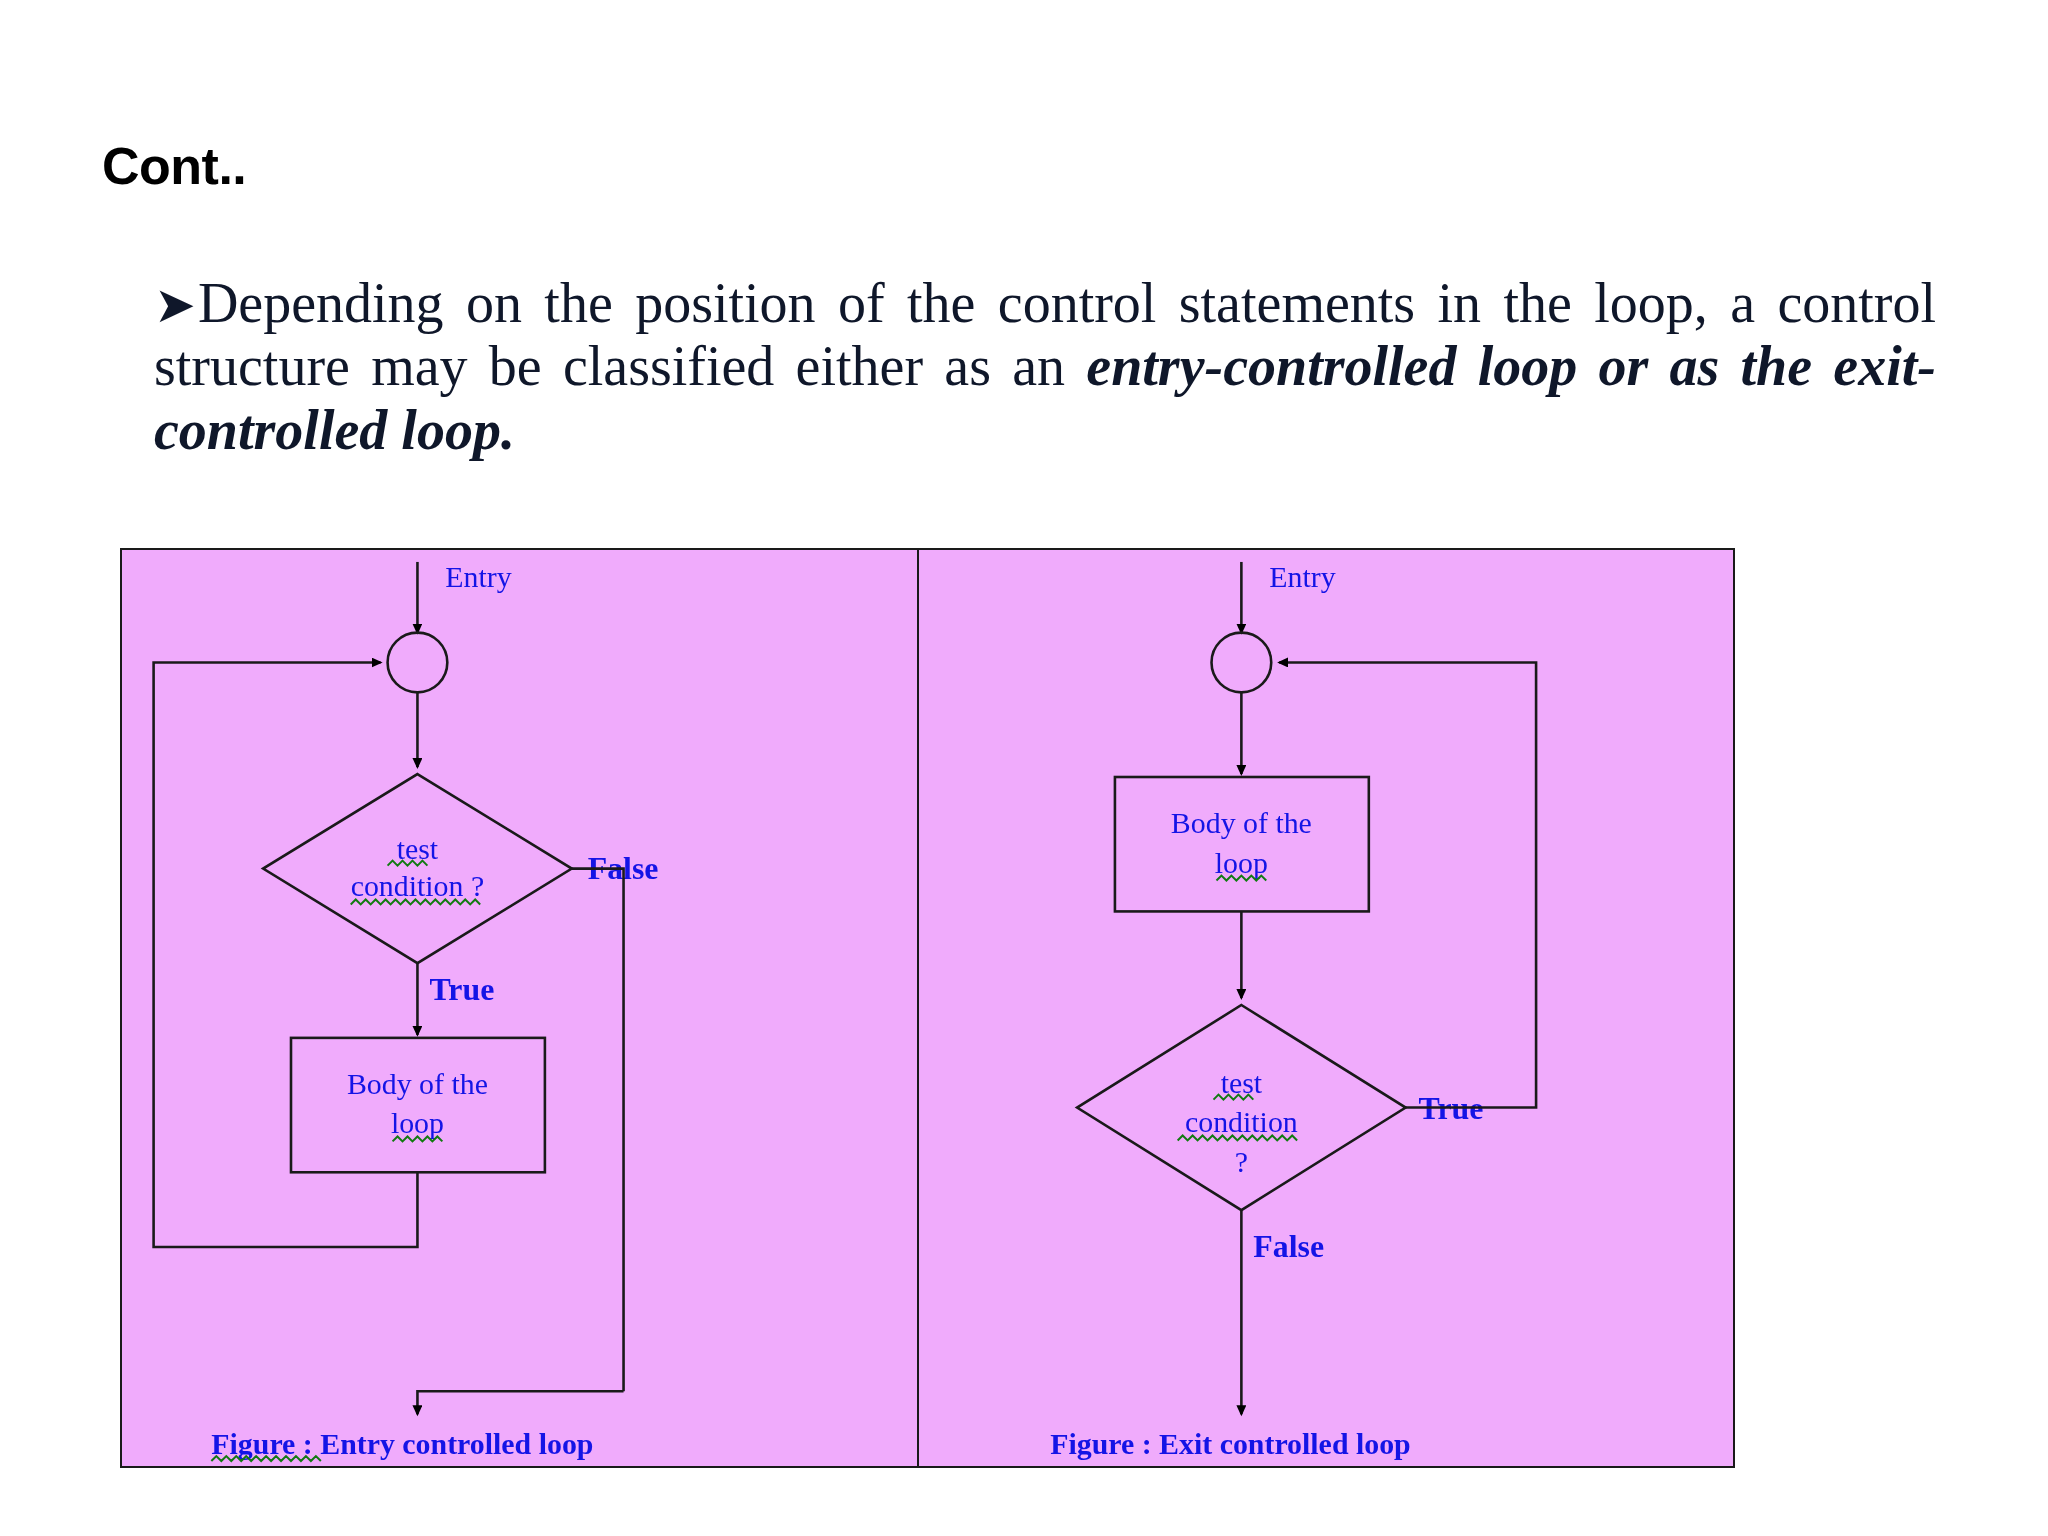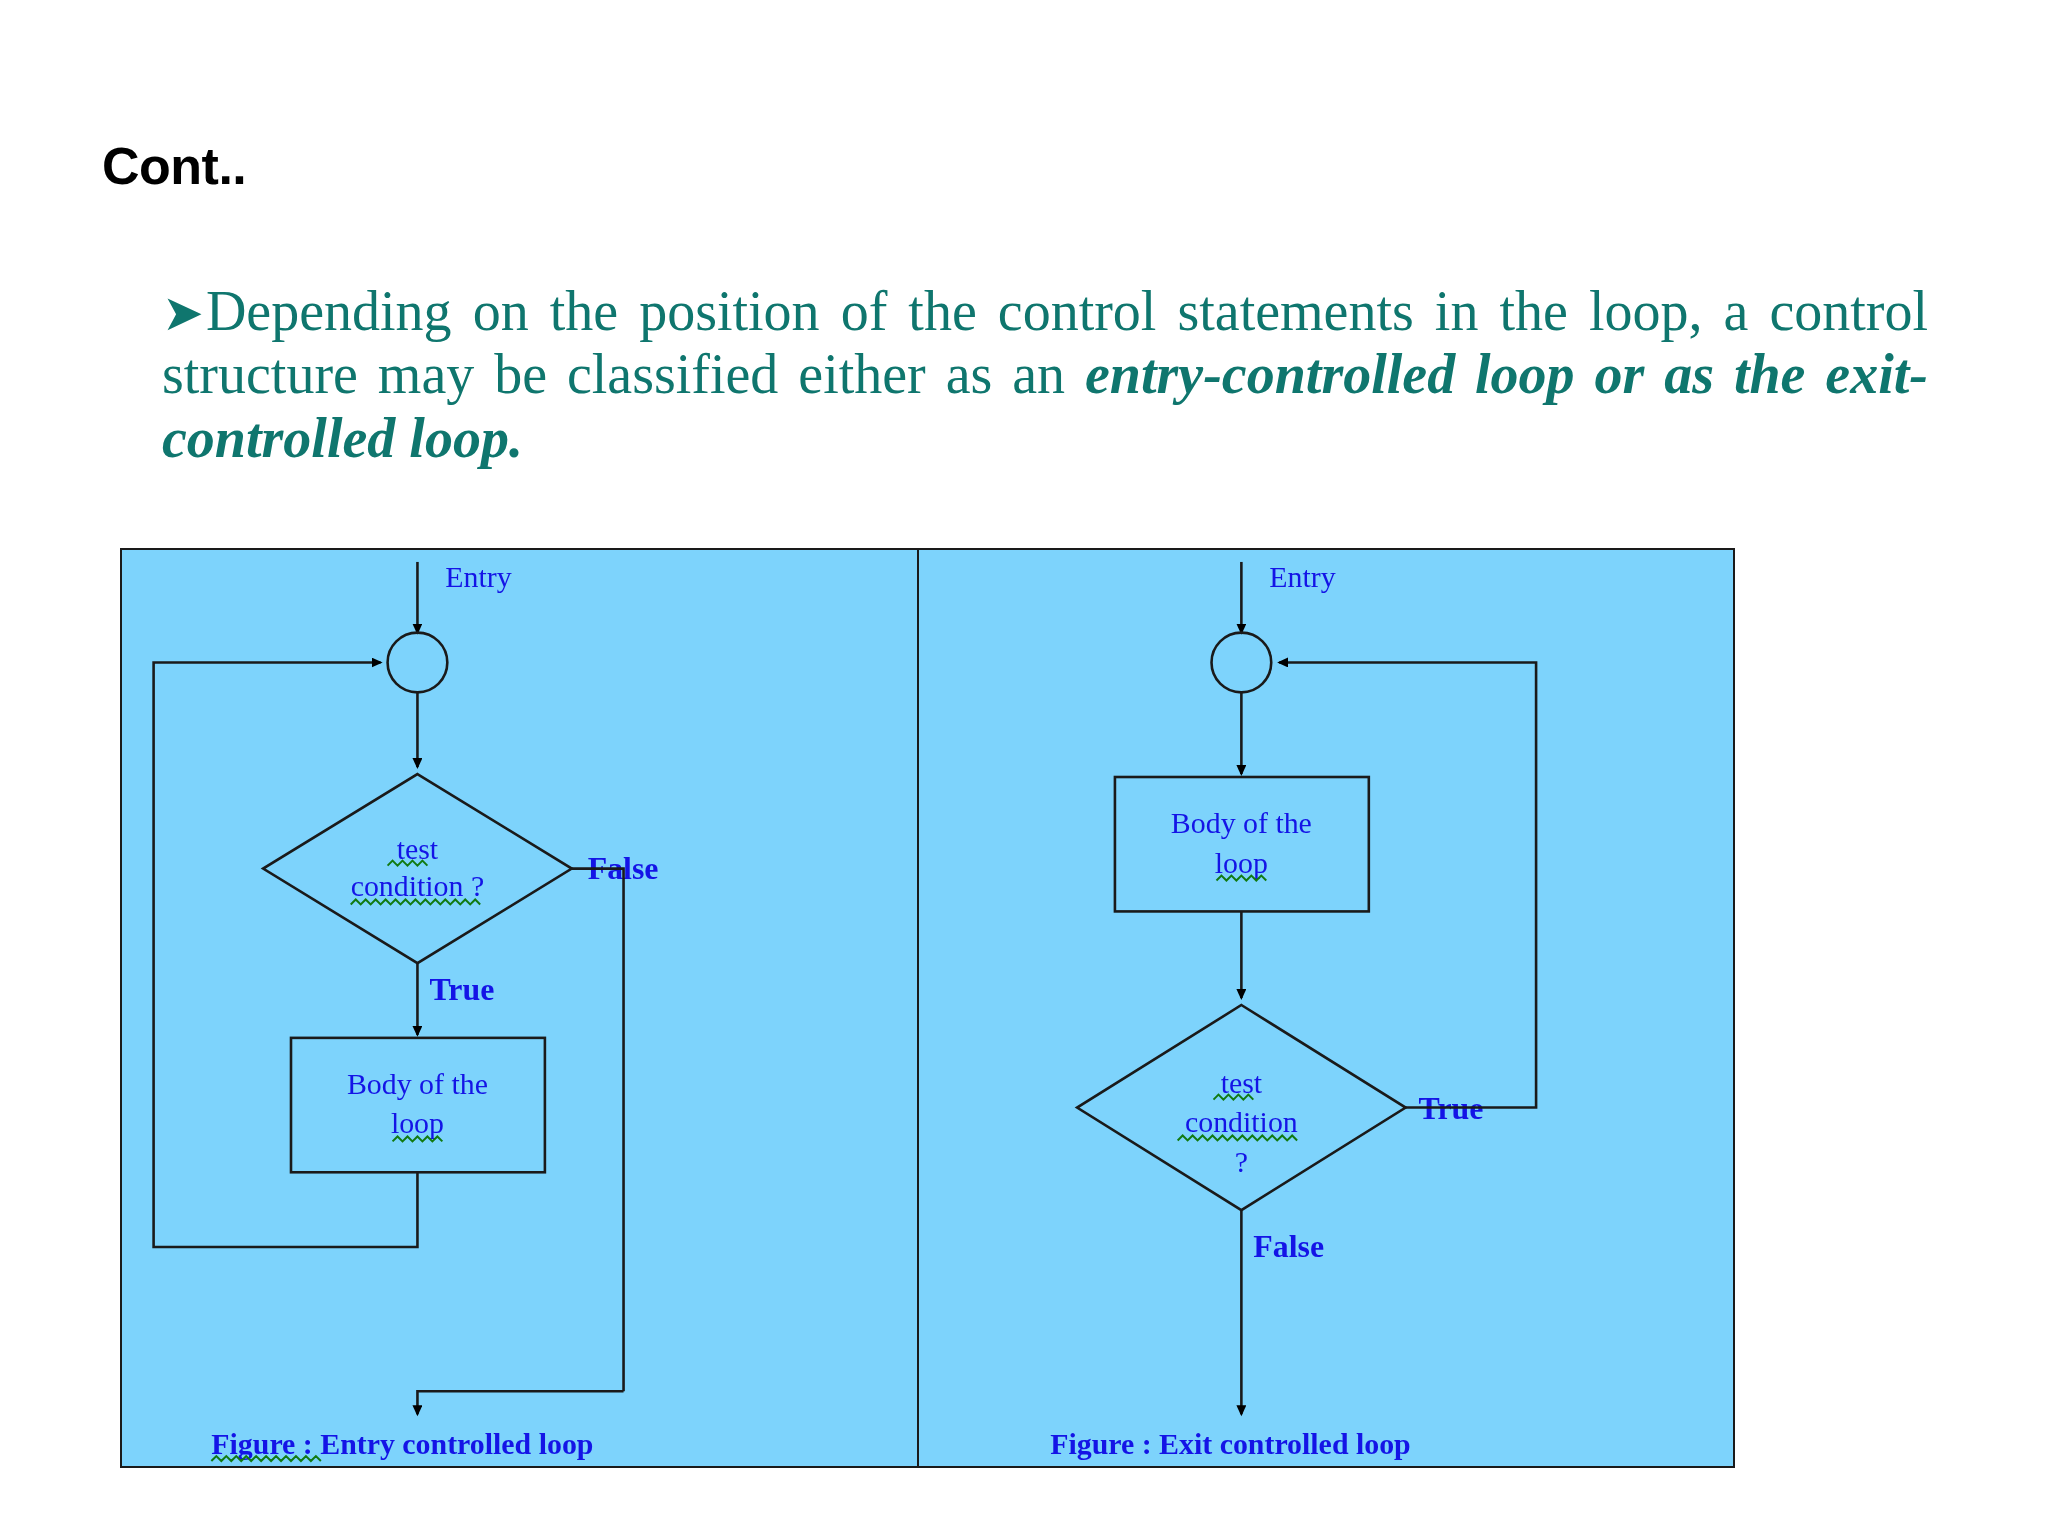--- a/index.html
+++ b/index.html
@@ -34,24 +34,24 @@
   #body-block {
     position: absolute;
     left: 150px;
     top: 268px;
     width: 1790px;
   }
   #body-paragraph {
     font-family: "Liberation Serif", serif;
     font-size: 56px;
     line-height: 1.13;
-    color: #0f766e;
+    color: #0f172a;
     text-align: justify;
     text-justify: inter-word;
-    margin: 12px;
+    margin: 4px;
   }
   #bullet-arrow-icon {
     display: inline-block;
     font-size: 50px;
     line-height: 1;
     vertical-align: baseline;
     margin-right: 2px;
   }
   .emph {
     font-weight: bold;
@@ -60,21 +60,21 @@
 
   
   #figure-frame {
     position: absolute;
     left: 120px;
     top: 548px;
     width: 1615px;
     height: 920px;
     border: 2px solid #1a1a1a;
     box-sizing: border-box;
-    background: #7dd3fc;
+    background: #f0abfc;
   }
   #figure-divider {
     position: absolute;
     left: 795px;
     top: 0;
     width: 2px;
     height: 100%;
     background: #1a1a1a;
   }
   .figure-panel {

